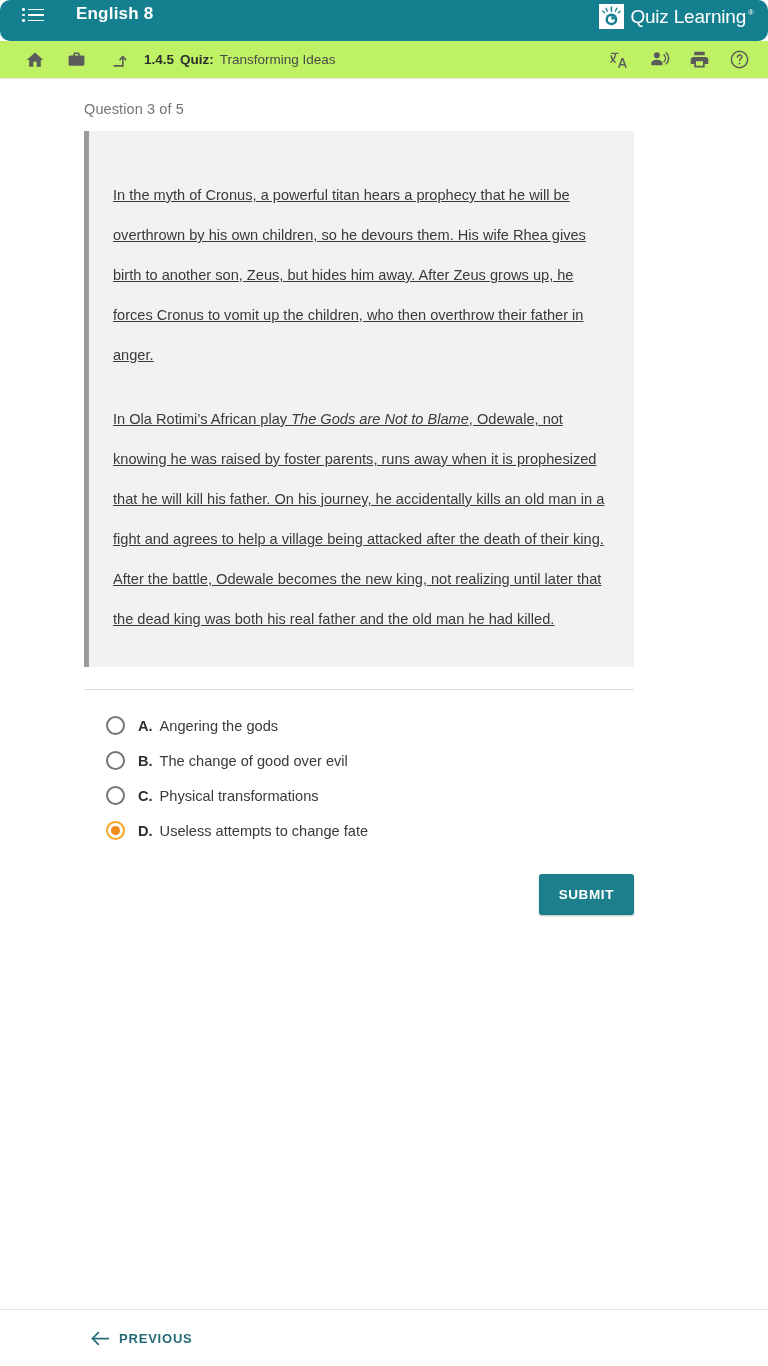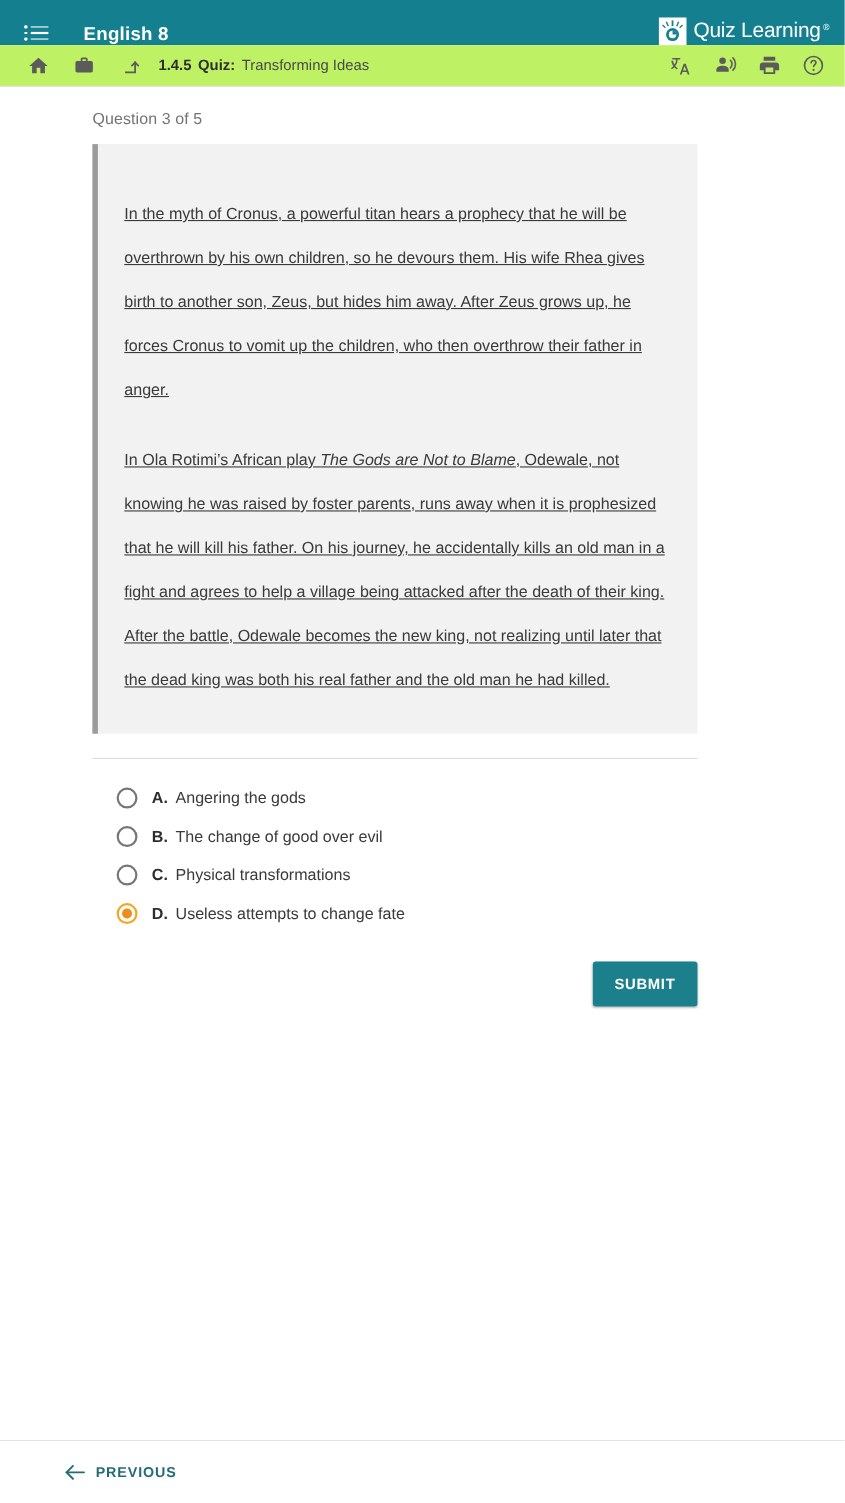--- a/index.html
+++ b/index.html
@@ -21,23 +21,24 @@
     display: flex;
     flex-direction: column;
     background: #ffffff;
   }
 
   
   .topbar {
     height: 41px;
     background: #14808f;
     display: flex;
-    align-items: flex-end;
+    align-items: flex-start;
     padding: 4px 14px 0 22px;
     flex: 0 0 41px;
+    border-radius: 10px;
   }
   .menu-icon {
     width: 22px;
     height: 22px;
     display: flex;
     flex-direction: column;
     justify-content: center;
     gap: 3px;
     cursor: pointer;
   }
@@ -246,21 +247,21 @@
   }
 
   
   .footer {
     flex: 0 0 57px;
     height: 57px;
     border-top: 1px solid #e4e4e4;
     background: #ffffff;
     display: flex;
     align-items: center;
-    padding-left: 54px;
+    padding-left: 86px;
   }
   .prev-btn {
     display: flex;
     align-items: center;
     gap: 9px;
     background: none;
     border: none;
     color: #246b75;
     font-family: "Liberation Sans", sans-serif;
     font-size: 13px;

